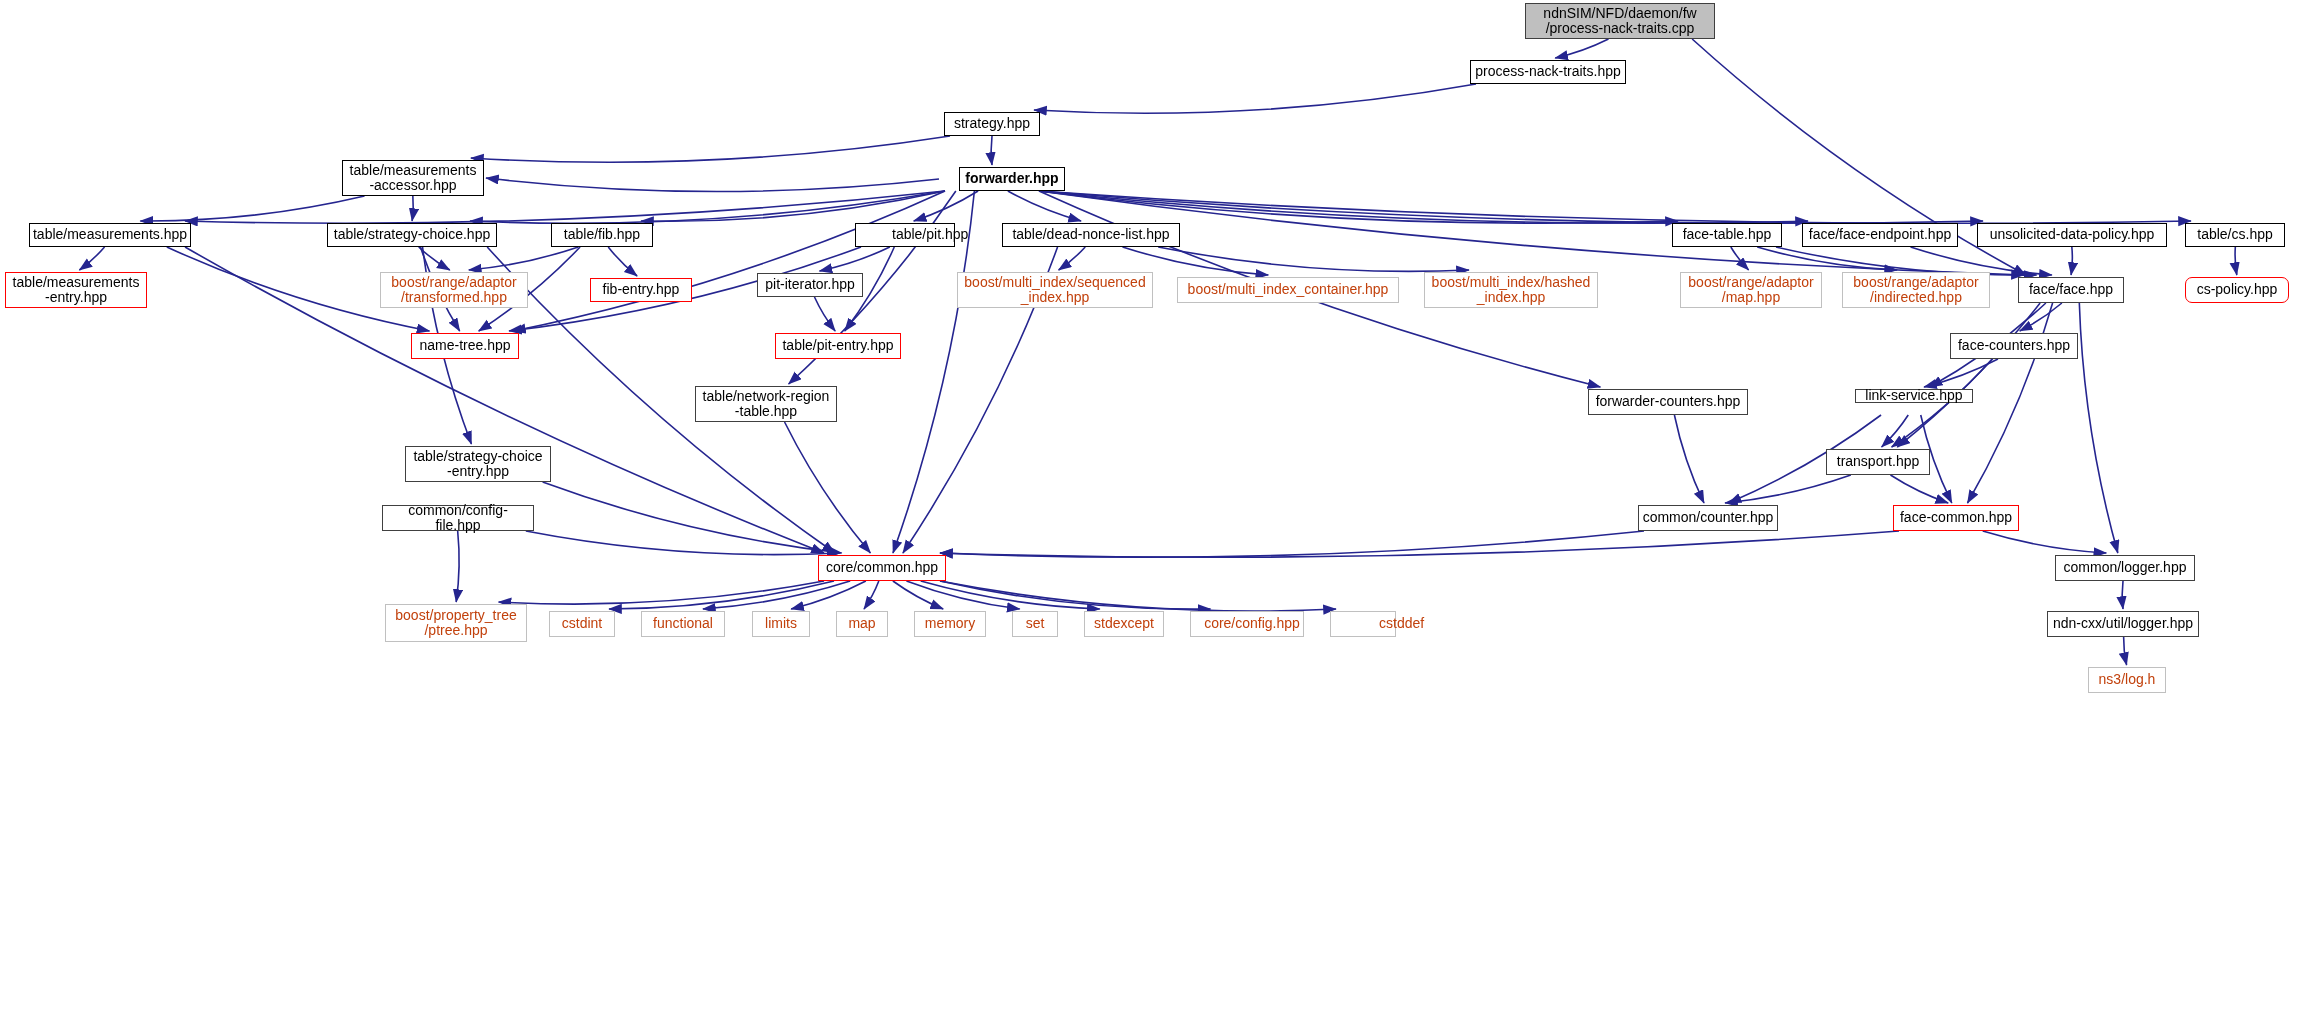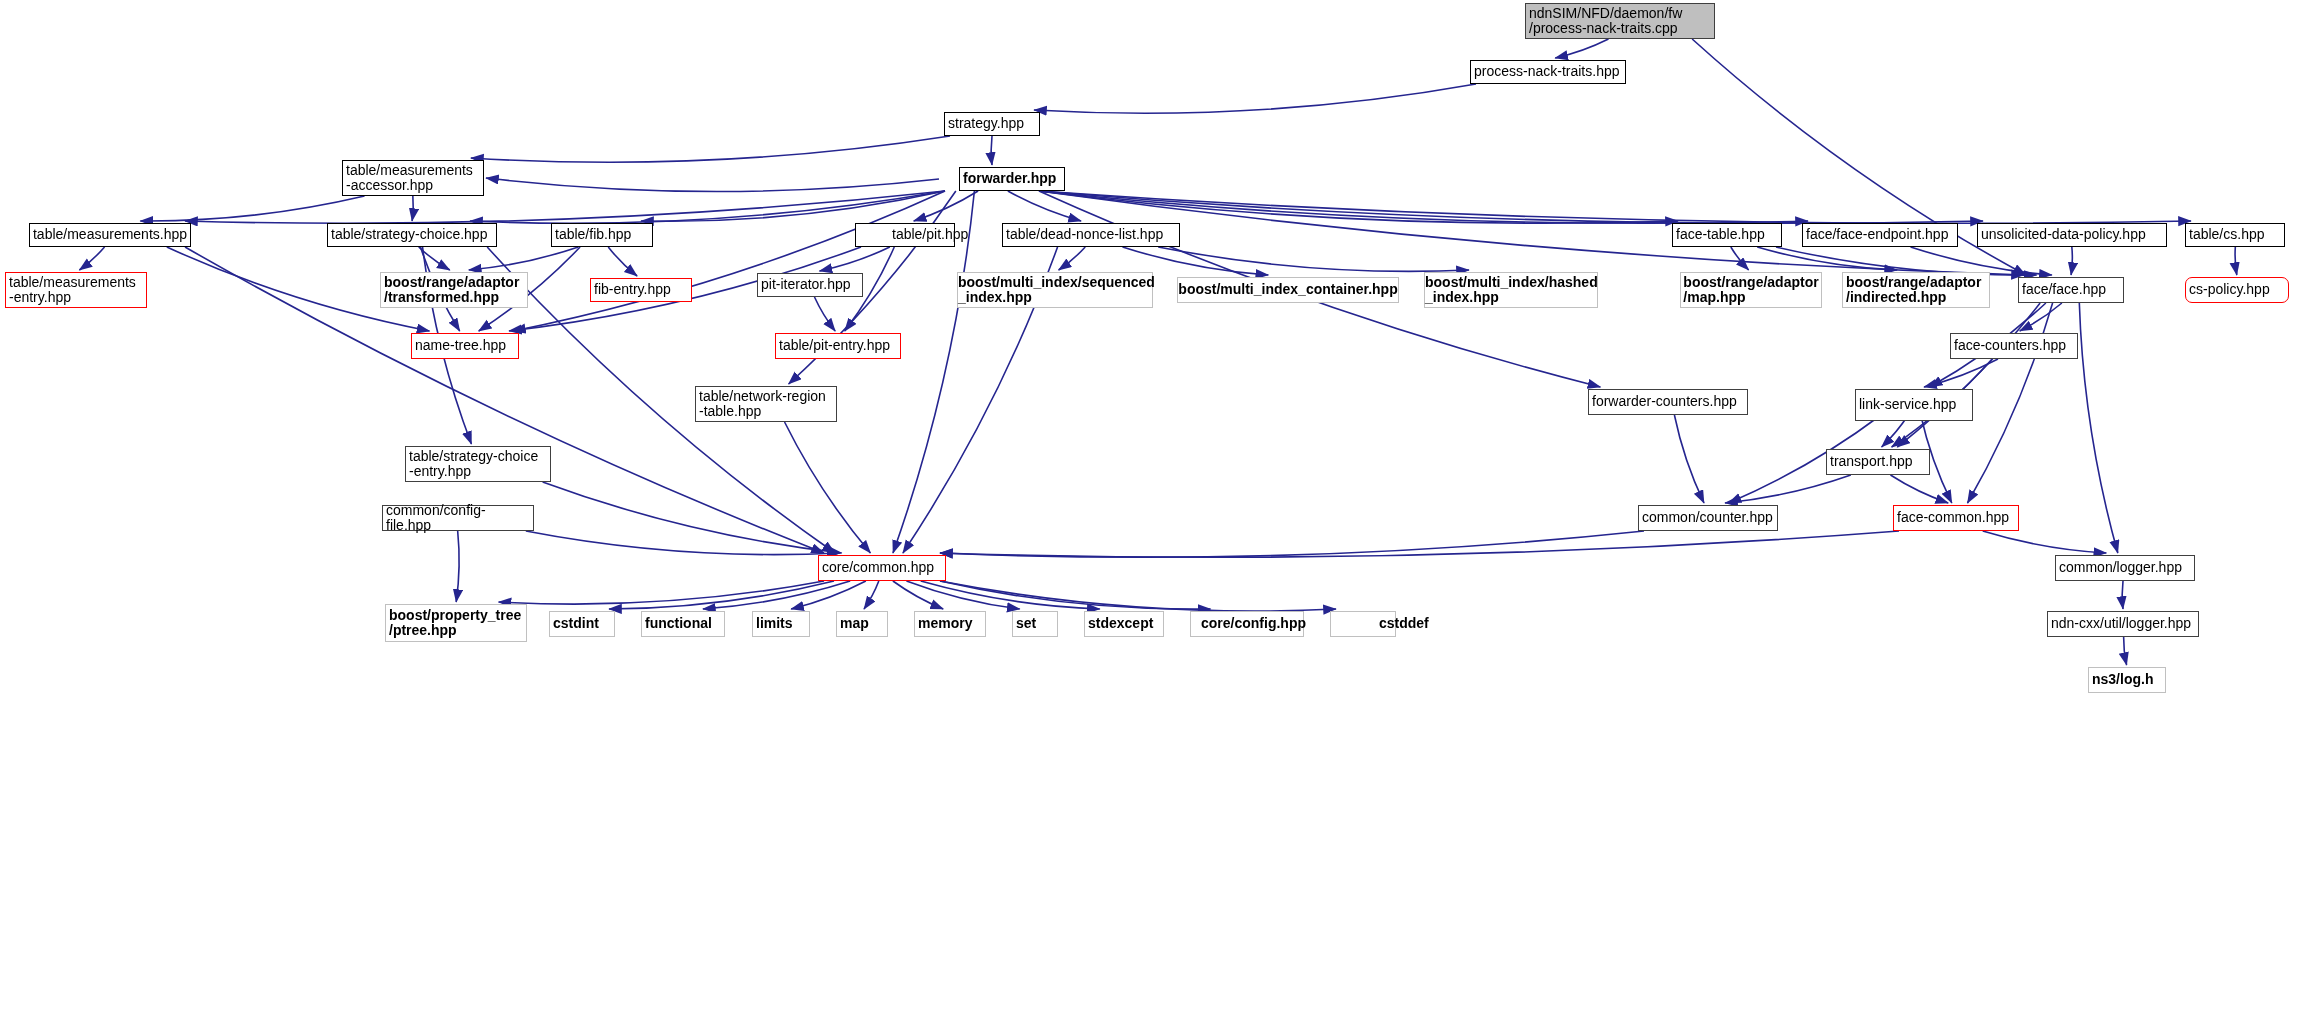--- a/index.html
+++ b/index.html
@@ -1,28 +1,28 @@
 <!DOCTYPE html>
 <html><head>
 <meta charset="utf-8">
 <style>
   html,body{margin:0;padding:0;background:#ffffff;}
   body{font-family:"Liberation Sans",sans-serif;}
   #graph-root{position:relative;width:2315px;height:1021px;background:#fff;overflow:hidden;}
   svg#edges{position:absolute;left:0;top:0;width:2315px;height:1021px;}
   .node{position:absolute;box-sizing:border-box;display:flex;align-items:center;justify-content:center;
-        background:#fff;line-height:1.08;white-space:pre-line;
+        text-align:center;background:#fff;line-height:1.08;white-space:pre-line;
         font-family:"Liberation Sans",sans-serif;}
   .node span{display:block;width:100%;padding:0 3px;}
   
   .n-root   {background:#bfbfbf;border:1px solid #3f3f3f;color:#000;}
   .n-normal {background:#fff;border:1px solid #000;color:#000;}
   .n-bold   {background:#fff;border:1.5px solid #404040;color:#000;}
   .n-red    {background:#fff;border:1.5px solid #ff0000;color:#000;}
-  .n-grey   {background:#fff;border:1px solid #c0c0c0;color:#000000;font-weight:bold;}
+  .n-grey   {background:#fff;border:1px solid #c0c0c0;color:#c2410c;}
 </style>
 </head>
 <body>
 
 <div id="graph-root">
   <svg id="edges" viewBox="0 0 2315 1021">
     <defs>
       <marker id="arrow" markerWidth="9" markerHeight="9" refX="8" refY="3.2" orient="auto" markerUnits="strokeWidth">
         <path d="M0,0 L8.5,3.2 L0,6.4 z" fill="#25258f"></path>
       </marker>
@@ -138,21 +138,21 @@
 _index.hpp</span></div>
       <div class="node n-grey" style="left: 1680px; top: 272px; width: 142px; height: 36px; font-size: 14px;"><span>boost/range/adaptor
 /map.hpp</span></div>
       <div class="node n-grey" style="left: 1842px; top: 272px; width: 148px; height: 36px; font-size: 14px;"><span>boost/range/adaptor
 /indirected.hpp</span></div>
       <div class="node n-bold" style="left: 2018px; top: 277px; width: 106px; height: 26px; font-size: 14px;"><span>face/face.hpp</span></div>
       <div class="node n-red" style="left: 2185px; top: 277px; width: 104px; height: 26px; font-size: 14px; border-radius: 7px;"><span>cs-policy.hpp</span></div>
       <div class="node n-red" style="left: 411px; top: 333px; width: 108px; height: 26px; font-size: 14px;"><span>name-tree.hpp</span></div>
       <div class="node n-bold" style="left: 1950px; top: 333px; width: 128px; height: 26px; font-size: 14px;"><span>face-counters.hpp</span></div>
       <div class="node n-red" style="left: 775px; top: 333px; width: 126px; height: 26px; font-size: 14px;"><span>table/pit-entry.hpp</span></div>
-      <div class="node n-bold" style="left: 1855px; top: 389px; width: 118px; height: 32px; font-size: 14px;"><span>link-service.hpp</span></div>
+      <div class="node n-bold" style="left: 1855px; top: 389px; width: 118px; height: 14px; font-size: 14px;"><span>link-service.hpp</span></div>
       <div class="node n-bold" style="left: 1588px; top: 389px; width: 160px; height: 26px; font-size: 14px;"><span>forwarder-counters.hpp</span></div>
       <div class="node n-bold" style="left: 695px; top: 386px; width: 142px; height: 36px; font-size: 14px;"><span>table/network-region
 -table.hpp</span></div>
       <div class="node n-bold" style="left: 1826px; top: 449px; width: 104px; height: 26px; font-size: 14px;"><span>transport.hpp</span></div>
       <div class="node n-bold" style="left: 405px; top: 446px; width: 146px; height: 36px; font-size: 14px;"><span>table/strategy-choice
 -entry.hpp</span></div>
       <div class="node n-bold" style="left: 382px; top: 505px; width: 152px; height: 26px; font-size: 14px;"><span>common/config-file.hpp</span></div>
       <div class="node n-bold" style="left: 1638px; top: 505px; width: 140px; height: 26px; font-size: 14px;"><span>common/counter.hpp</span></div>
       <div class="node n-red" style="left: 1893px; top: 505px; width: 126px; height: 26px; font-size: 14px;"><span>face-common.hpp</span></div>
       <div class="node n-red" style="left: 818px; top: 555px; width: 128px; height: 26px; font-size: 14px;"><span>core/common.hpp</span></div>

